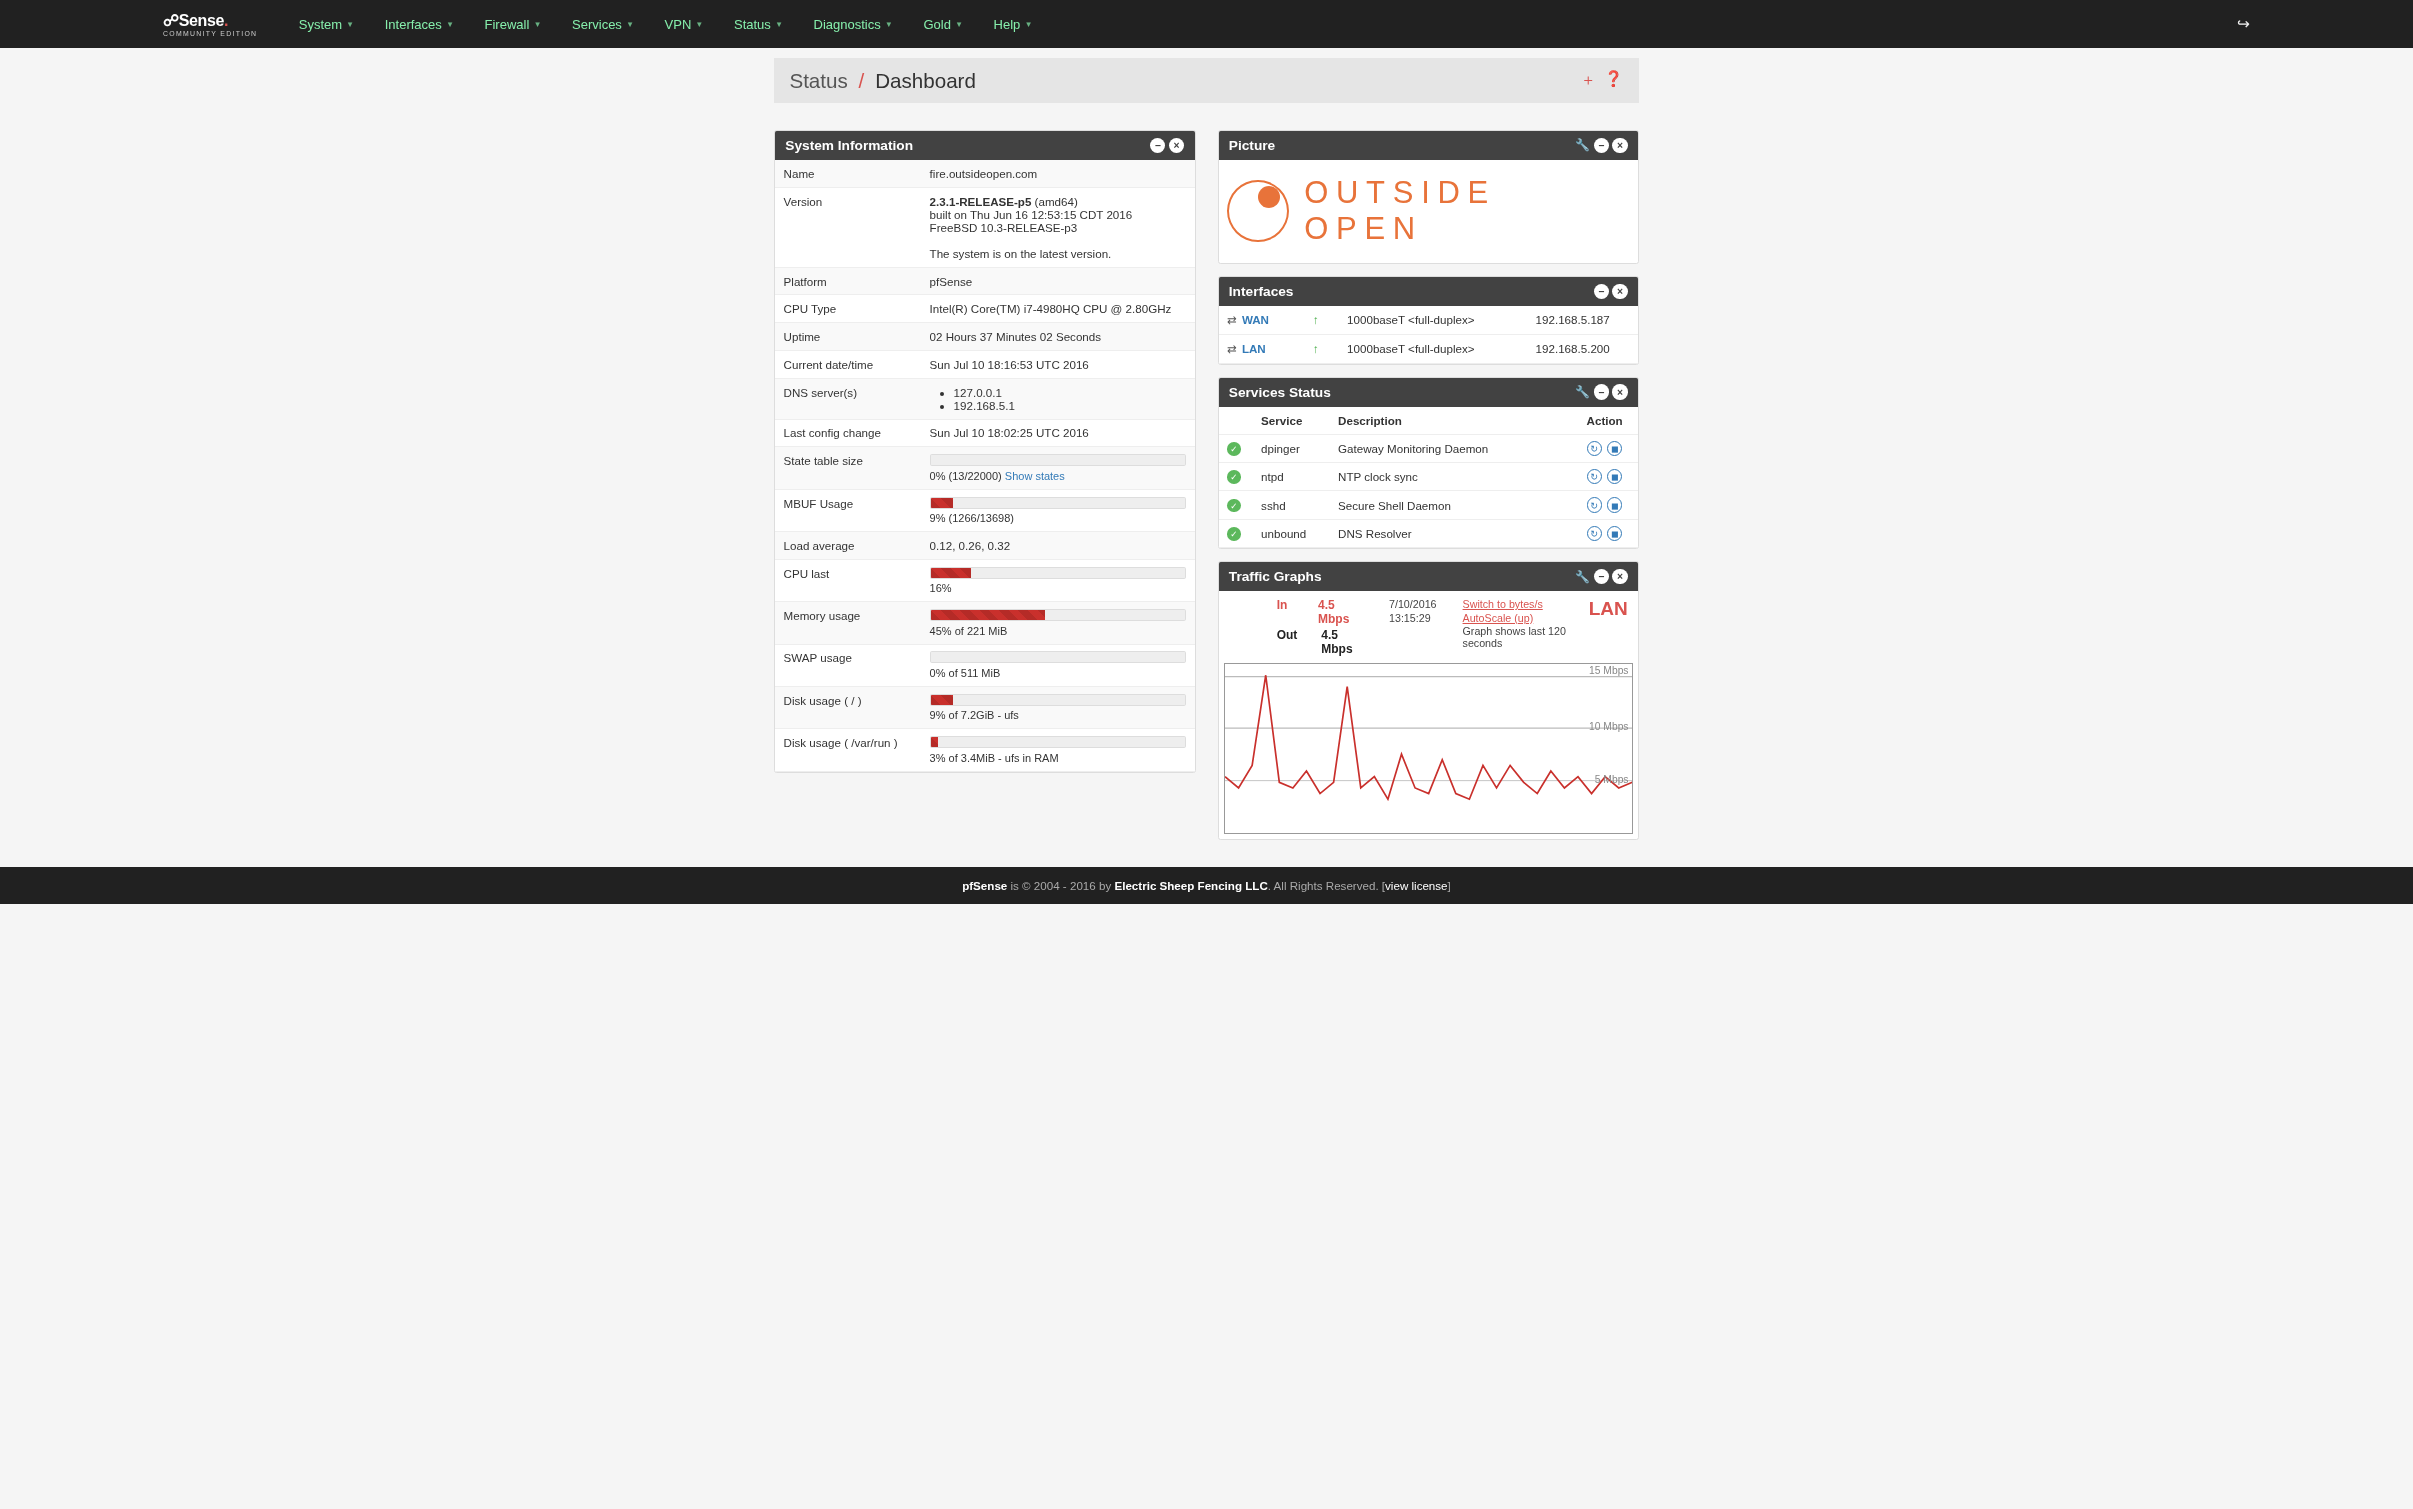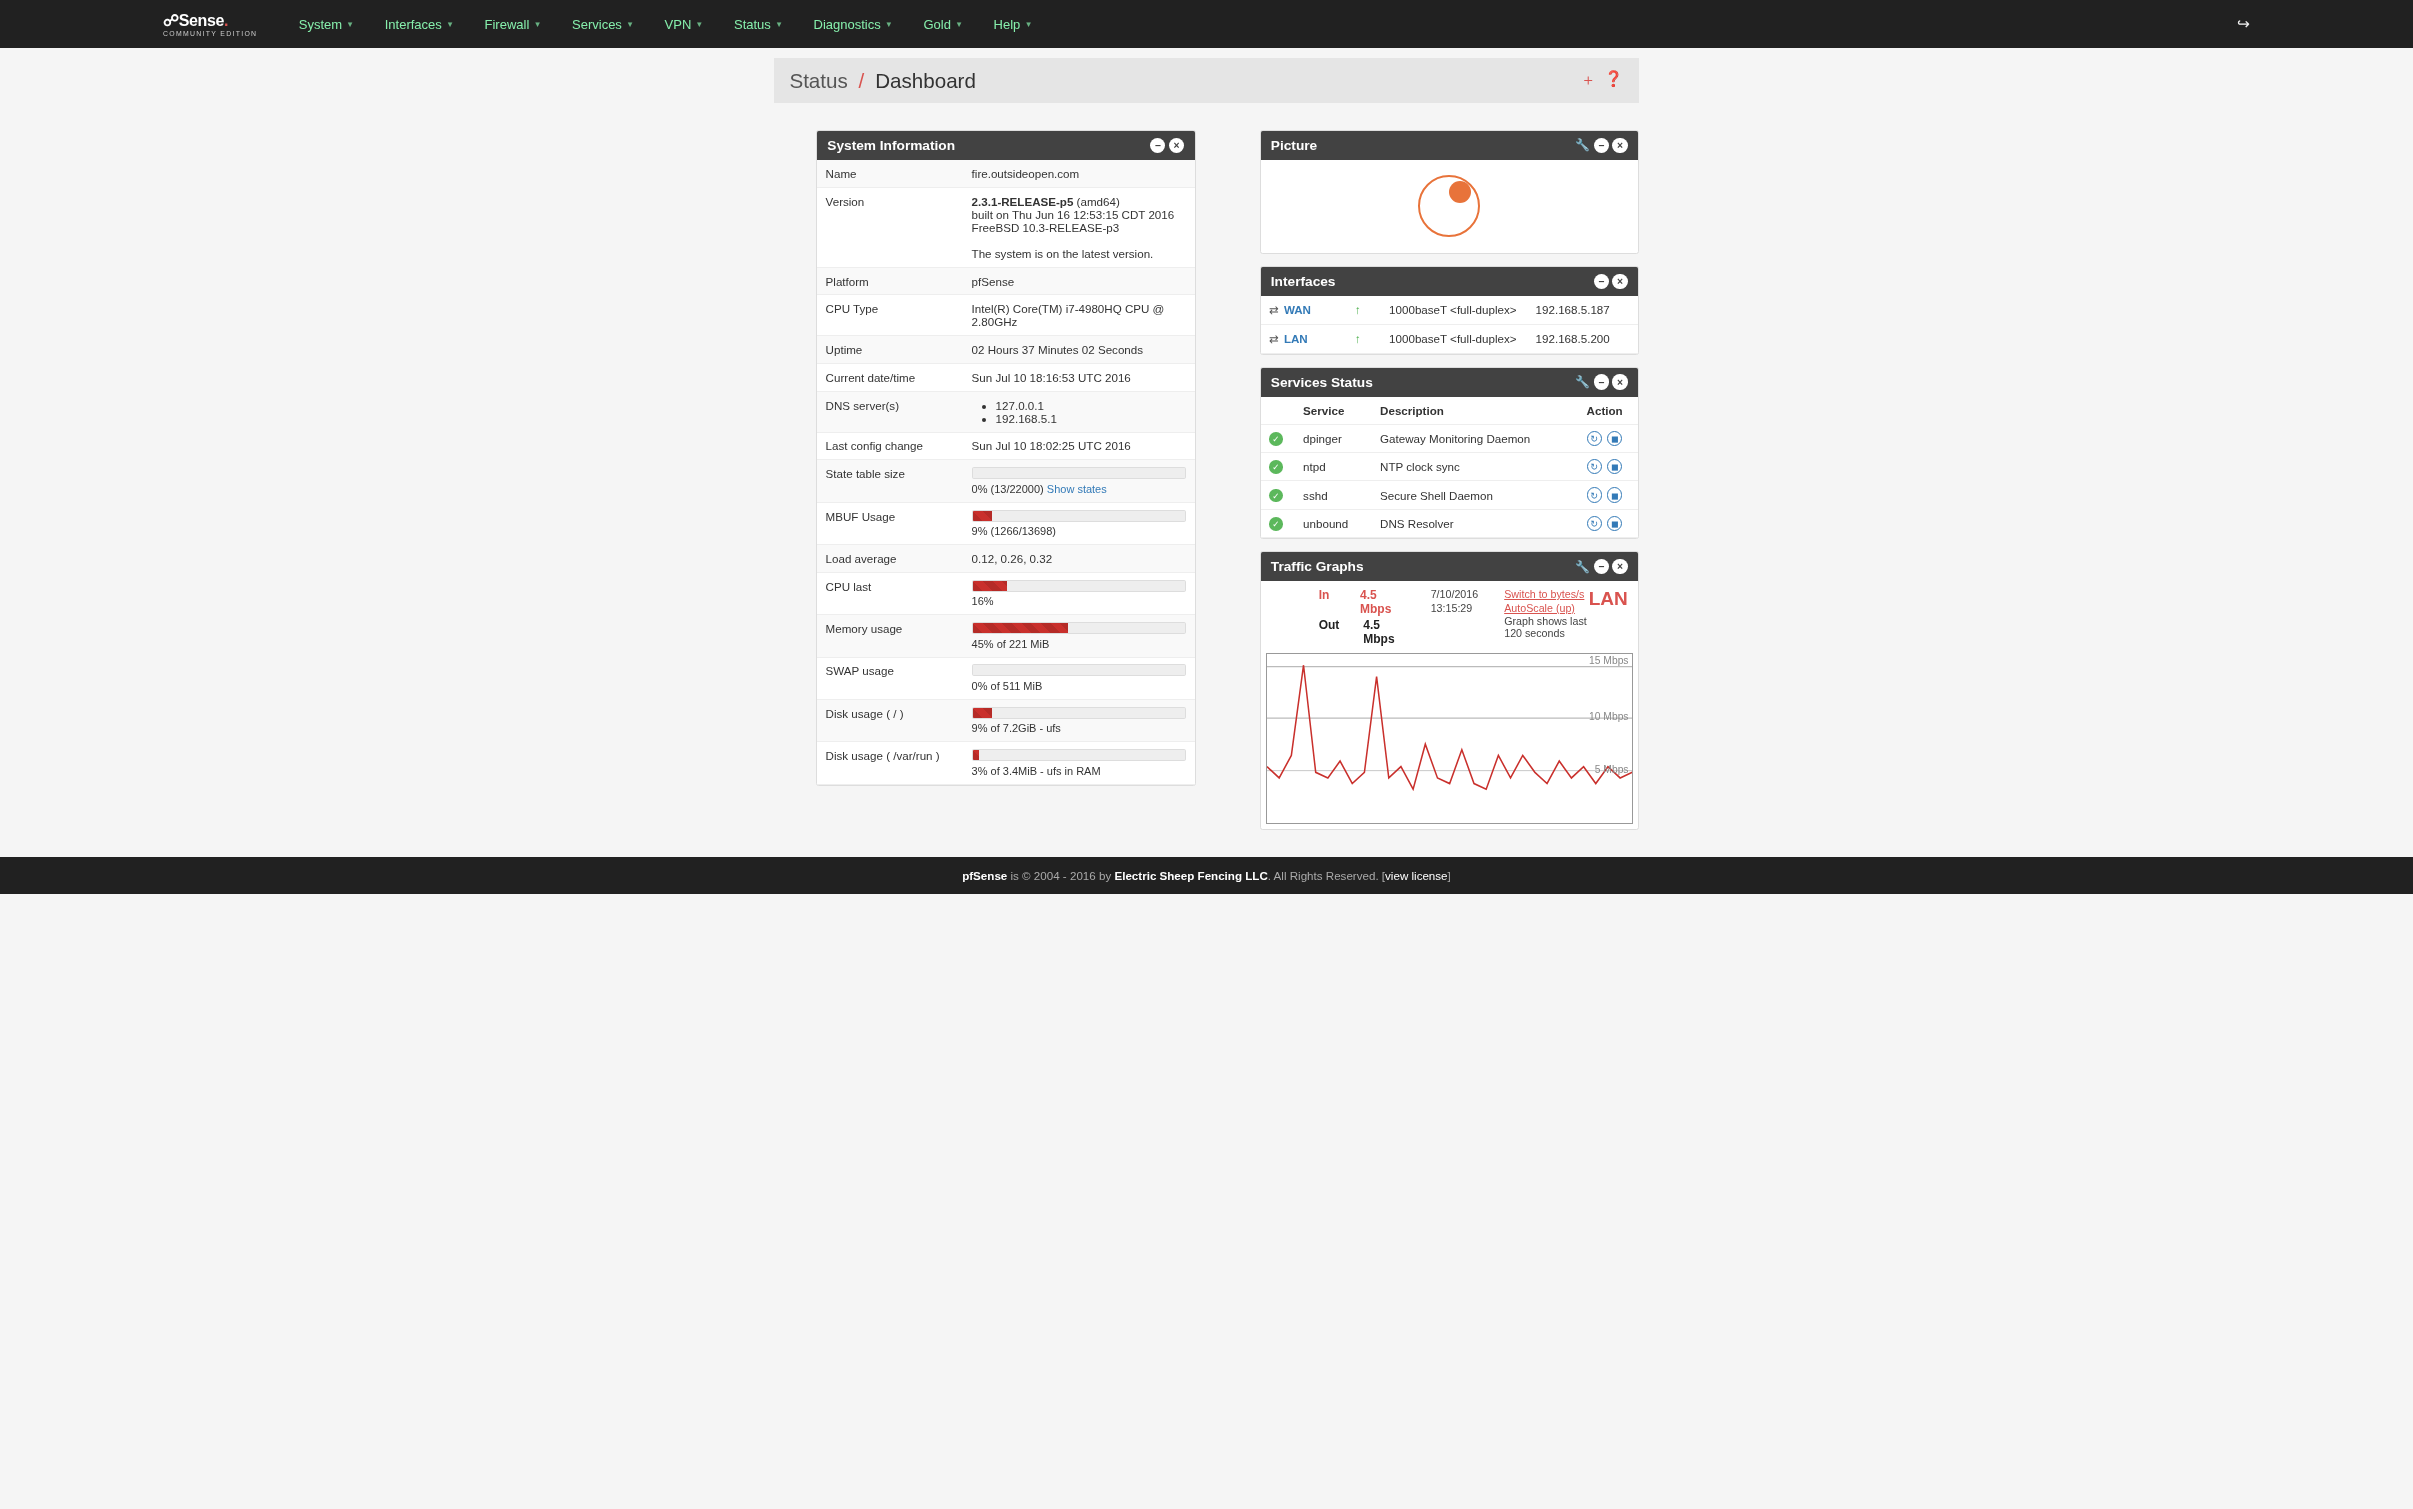--- a/index.html
+++ b/index.html
@@ -20,21 +20,21 @@
 .page { max-width: 865px; margin: 0 auto; padding: 10.3px 0; }
 .page-header { background: #e5e5e5; padding: 10.3px 15.4px; margin-bottom: 27px; display: flex; align-items: center; }
 .page-header h1 { font-weight: 400; font-size: 20.6px; color: #333; }
 .page-header .slash { color: #d9534f; margin: 0 5.1px; }
 .page-header .bc-parent { color: #555; }
 .page-header .actions { margin-left: auto; display: flex; gap: 8.6px; }
 .page-header .actions .ico { color: #d9534f; font-size: 15.4px; cursor: pointer; }
 
 
 .columns { display: flex; gap: 22px; }
-.col { flex: 1; display: flex; flex-direction: column; gap: 12px; margin-left: 42px; }
+.col { flex: 1; display: flex; flex-direction: column; gap: 12px; }
 
 
 .panel { background: #fff; border: 0.9px solid #ddd; border-radius: 2.6px; overflow: hidden; }
 .panel-header { background: #424242; color: #fff; padding: 6.9px 10.3px; font-weight: 600; font-size: 13.7px; display: flex; align-items: center; }
 .panel-header .title { flex: 1; }
 .panel-header .panel-actions { display: flex; gap: 3.4px; }
 .panel-header .pact { width: 15.4px; height: 15.4px; border-radius: 50%; background: #fff; color: #424242; display: inline-flex; align-items: center; justify-content: center; font-size: 10.3px; font-weight: bold; cursor: pointer; }
 .panel-header .pact.wrench { background: transparent; color: #fff; border-radius: 0; font-size: 12px; }
 
 
@@ -293,20 +293,21 @@
         <div class="panel-header">
           <span class="title">Picture</span>
           <div class="panel-actions">
             <span class="pact wrench">🔧</span>
             <span class="pact">−</span>
             <span class="pact">×</span>
           </div>
         </div>
         <div class="picture-body">
           <div class="oo-logo-circle"></div>
+          <div class="oo-logo-text">OUTSIDE OPEN</div>
         </div>
       </div>
 
       <div class="panel">
         <div class="panel-header">
           <span class="title">Interfaces</span>
           <div class="panel-actions">
             <span class="pact">−</span>
             <span class="pact">×</span>
           </div>

